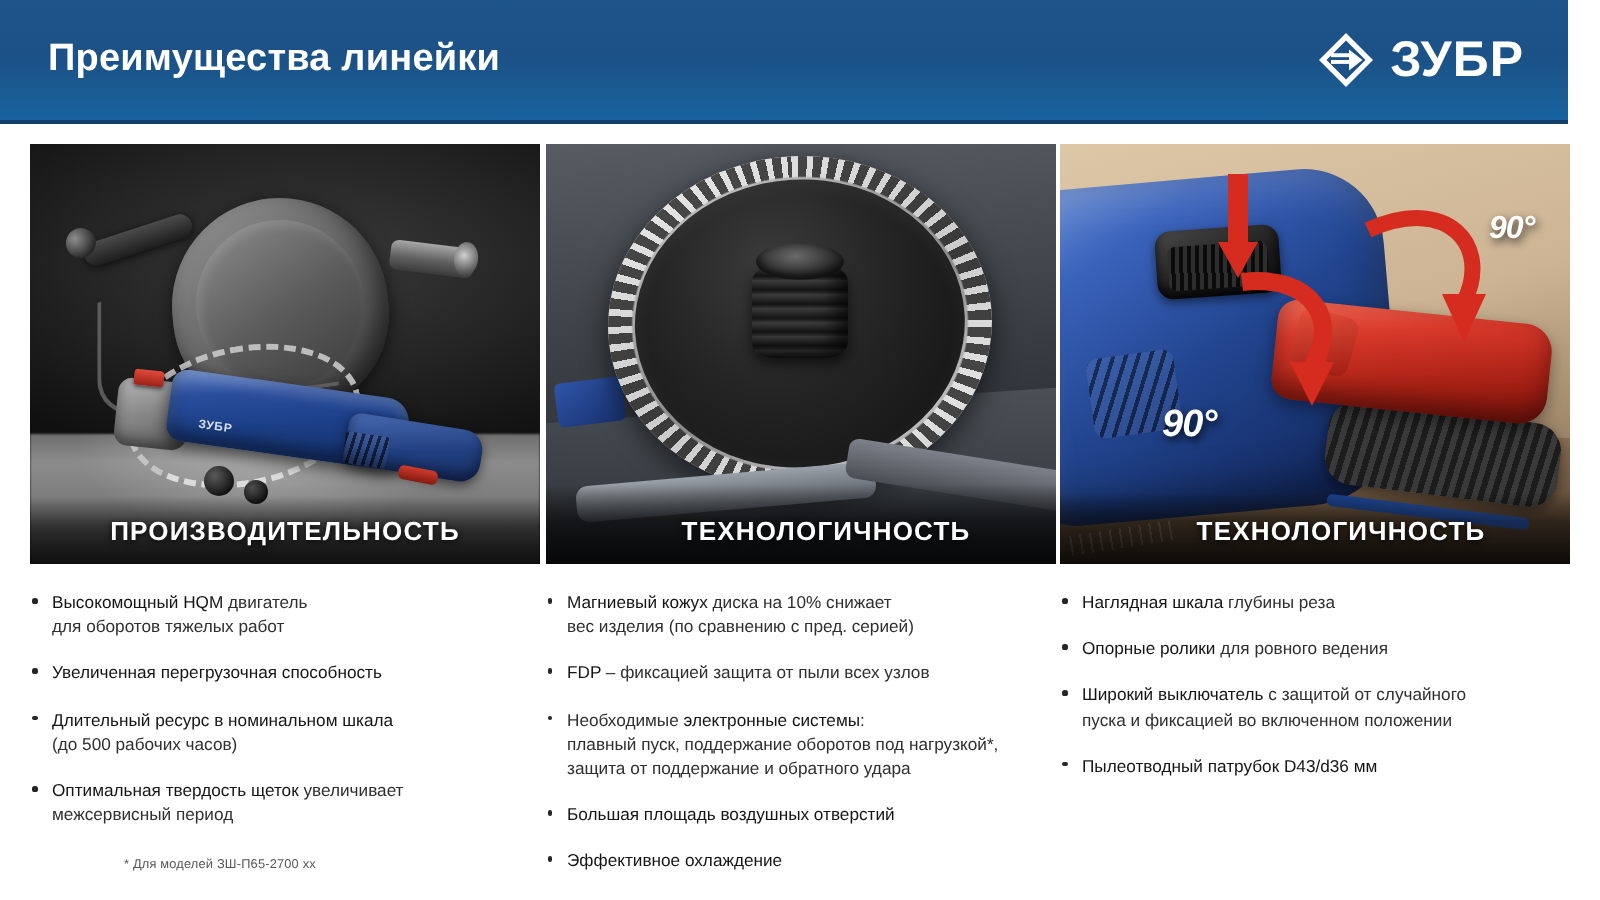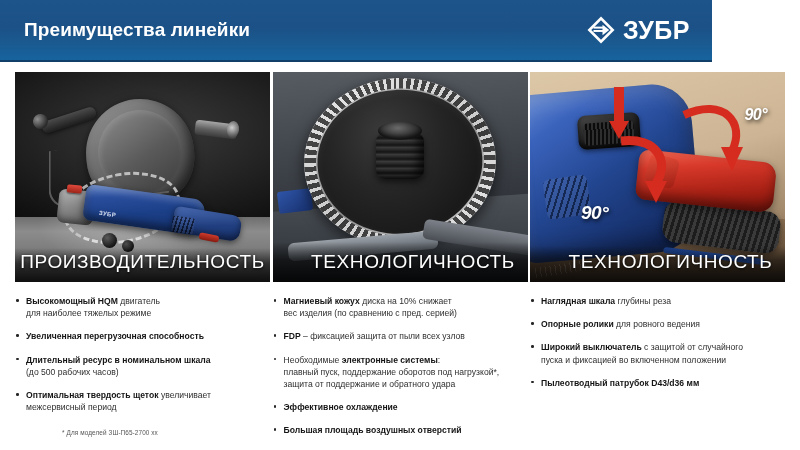--- a/index.html
+++ b/index.html
@@ -11,21 +11,21 @@
     width: 800px;
     height: 450px;
     overflow: hidden;
     font-family: "Liberation Sans", sans-serif;
     -webkit-font-smoothing: antialiased;
   }
 
   
   .header {
     position: relative;
-    width: 712px;
+    width: 784px;
     height: 62px;
     background: linear-gradient(180deg, #1d5489 0%, #1b5186 45%, #1a598f 70%, #17639f 100%);
     box-sizing: border-box;
     border-bottom: 2px solid #123f68;
   }
   .header-title {
     position: absolute;
     left: 24px;
     top: 50%;
     transform: translateY(-50%);
@@ -92,22 +92,22 @@
     background: #111;
     flex: 0 0 auto;
   }
   .photo-caption {
     position: absolute;
     left: 0;
     right: 0;
     bottom: 9px;
     text-align: center;
     color: #ffffff;
-    font-size: 19px;
-    font-weight: normal;
+    font-size: 13px;
+    font-weight: bold;
     letter-spacing: 0.6px;
     text-shadow: 0 1px 3px rgba(0,0,0,0.85);
     z-index: 6;
     white-space: nowrap;
   }
   .photo-caption.cap-center-r { text-align: center; padding-left: 26px; }
 
   
   .bullets {
     margin-top: 13px;
@@ -126,21 +126,21 @@
     content: "";
     position: absolute;
     left: 1px;
     top: 4px;
     width: 2.6px;
     height: 2.6px;
     border-radius: 50%;
     background: #262626;
   }
   .bullet b {
-    font-weight: bold;
+    font-weight: normal;
     color: #151515;
   }
   .footnote {
     position: absolute;
     left: 62px;
     bottom: 14px;
     font-size: 6.4px;
     color: #555;
     letter-spacing: 0.1px;
   }
@@ -555,21 +555,21 @@
         <div class="ph1-logo">ЗУБР</div>
         <div class="ph1-wheel"></div>
         <div class="ph1-wheel2"></div>
         <div class="ph1-capbar"></div>
         <div class="photo-caption">ПРОИЗВОДИТЕЛЬНОСТЬ</div>
       </div>
 
       <ul class="bullets">
         <li class="bullet">
           <b>Высокомощный HQM</b><span> двигатель</span><br>
-          <span>для наиболее тяжелых режиме</span>
+          <span>для оборотов тяжелых работ</span>
         </li>
         <li class="bullet">
           <b>Увеличенная перегрузочная способность</b><span></span>
         </li>
         <li class="bullet">
           <b>Длительный ресурс в номинальном шкала</b><span></span><br>
           <span>(до 500 рабочих часов)</span>
         </li>
         <li class="bullet">
           <b>Оптимальная твердость щеток</b><span> увеличивает</span><br>
@@ -602,24 +602,24 @@
         </li>
         <li class="bullet">
           <b>FDP</b><span> – фиксацией защита от пыли всех узлов</span>
         </li>
         <li class="bullet">
           <span>Необходимые </span><b>электронные системы</b><span>:</span><br>
           <span>плавный пуск, поддержание оборотов под нагрузкой*,</span><br>
           <span>защита от поддержание и обратного удара</span>
         </li>
         <li class="bullet">
+          <b>Большая площадь воздушных отверстий</b><span></span>
+        </li>
+        <li class="bullet">
           <b>Эффективное охлаждение</b><span></span>
-        </li>
-        <li class="bullet">
-          <b>Большая площадь воздушных отверстий</b><span></span>
         </li>
       </ul>
     </div>
 
     <div class="column">
       <div class="photo ph3">
         <div class="ph3-table"></div>
         <div class="ph3-ruler"></div>
         <div class="ph3-body"></div>
         <div class="ph3-vents"></div>

